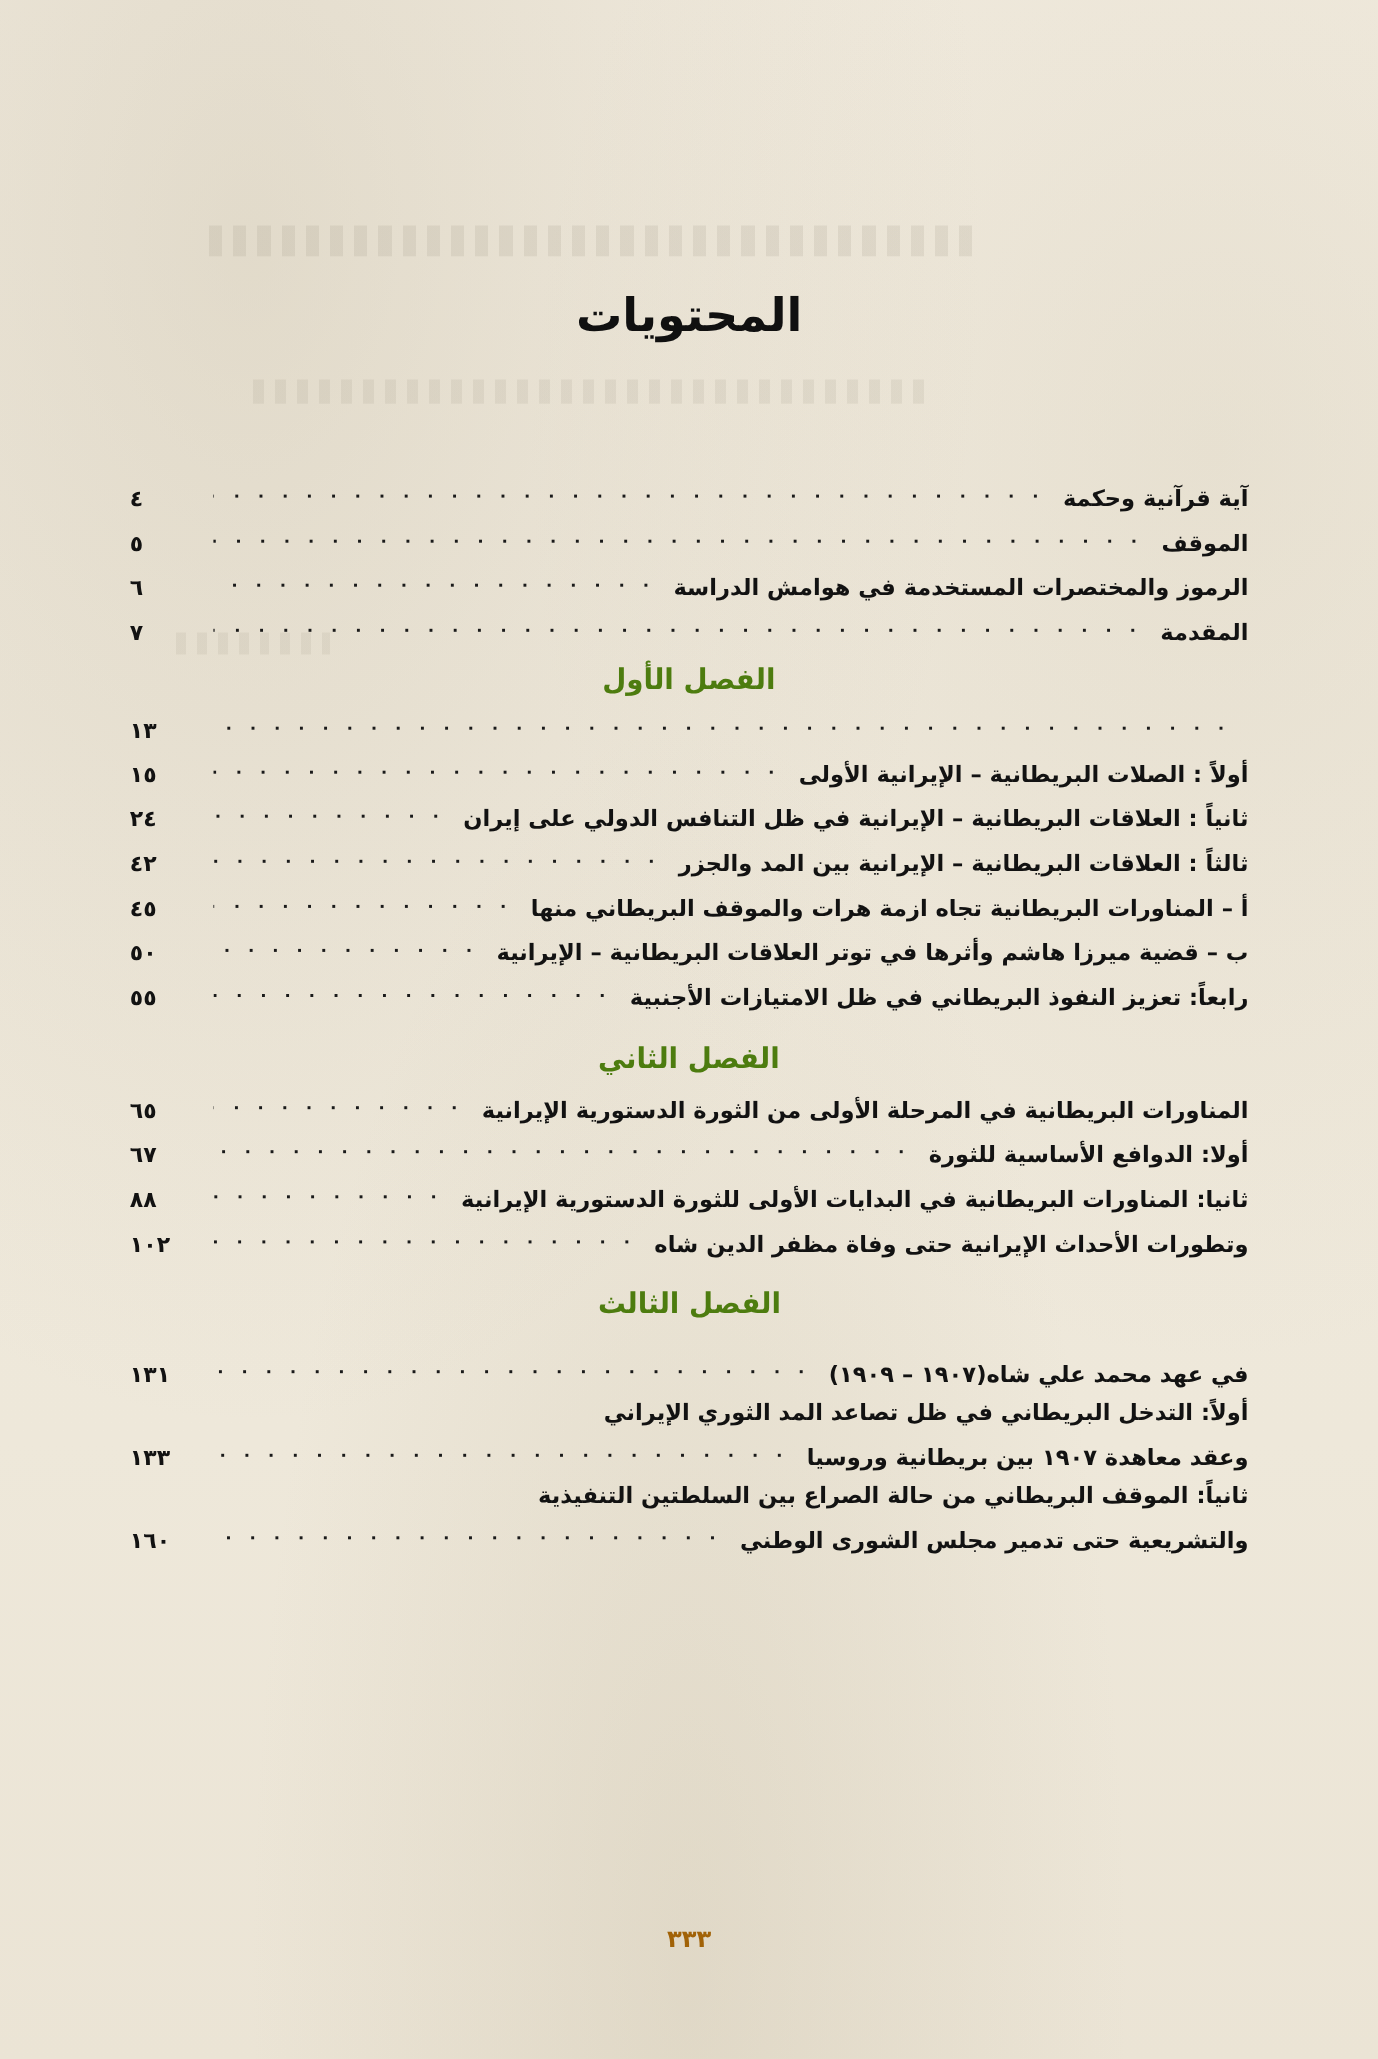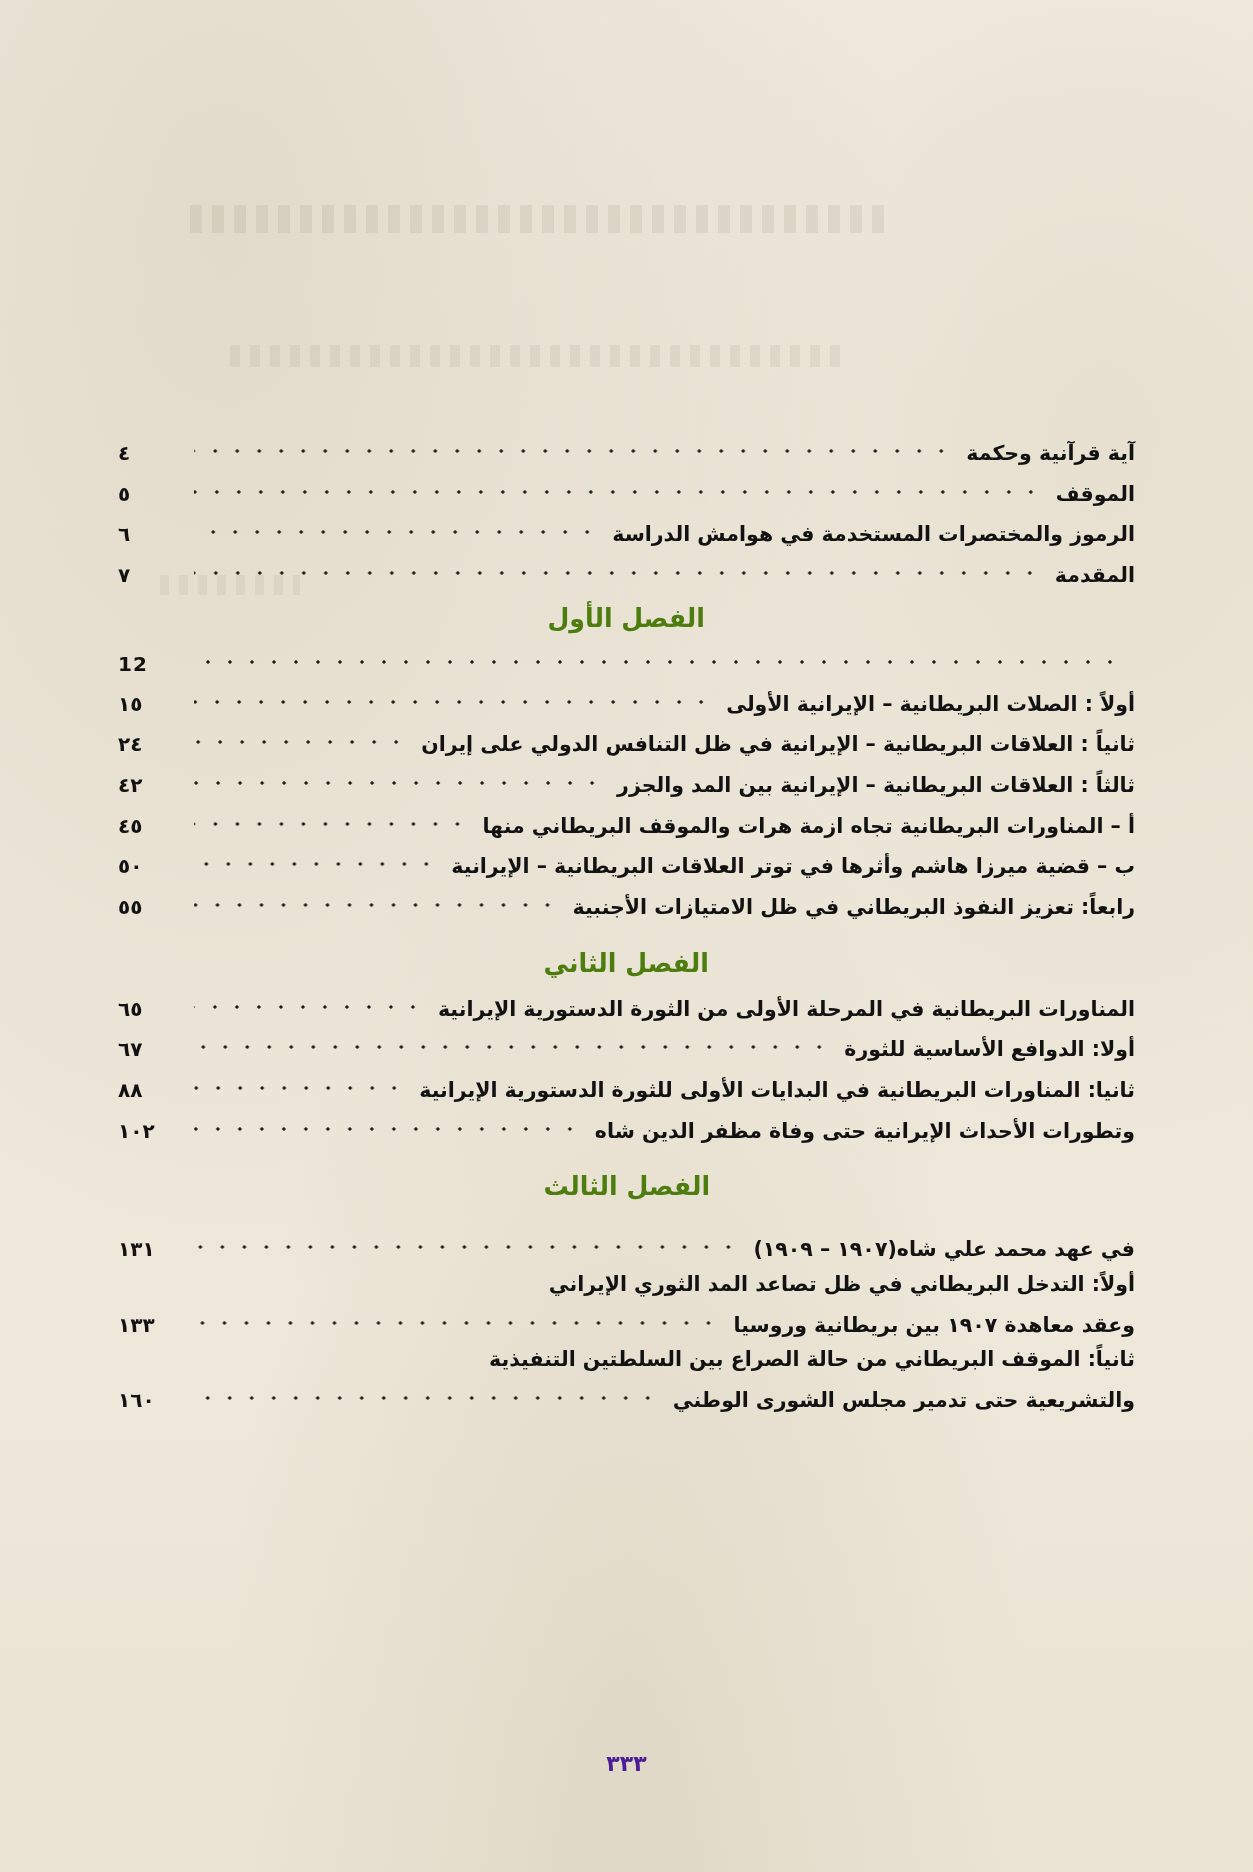--- a/index.html
+++ b/index.html
@@ -125,33 +125,34 @@
 
   .folio {
     position: absolute;
     bottom: 96px;
     left: 0;
     right: 0;
     text-align: center;
     font-size: 22px;
     font-weight: bold;
     letter-spacing: 2px;
-    color: #4c1d95;
+    color: #a16207;
   }
 </style>
 </head>
 <body>
 
 <div class="paper-noise"></div>
 <div class="bleed b1"></div>
 <div class="bleed b2"></div>
 <div class="bleed b3"></div>
 
 <div class="page">
 
+  <div class="title">المحتويات</div>
 
   <div class="toc">
 
     <div class="entry">
       <span class="text">آية قرآنية وحكمة</span>
       <span class="leader"></span>
       <span class="page-no">٤</span>
     </div>
     <div class="entry">
       <span class="text">الموقف</span>
@@ -168,21 +169,21 @@
       <span class="leader"></span>
       <span class="page-no">٧</span>
     </div>
 
     <div class="chapter-head tight">
       <span class="inner">الفصل الأول</span>
     </div>
 
     <div class="entry">
       <span class="leader"></span>
-      <span class="page-no">12</span>
+      <span class="page-no">١٣</span>
     </div>
     <div class="entry">
       <span class="text">أولاً : الصلات البريطانية – الإيرانية الأولى</span>
       <span class="leader"></span>
       <span class="page-no">١٥</span>
     </div>
     <div class="entry">
       <span class="text">ثانياً : العلاقات البريطانية – الإيرانية في ظل التنافس الدولي على إيران</span>
       <span class="leader"></span>
       <span class="page-no">٢٤</span>

